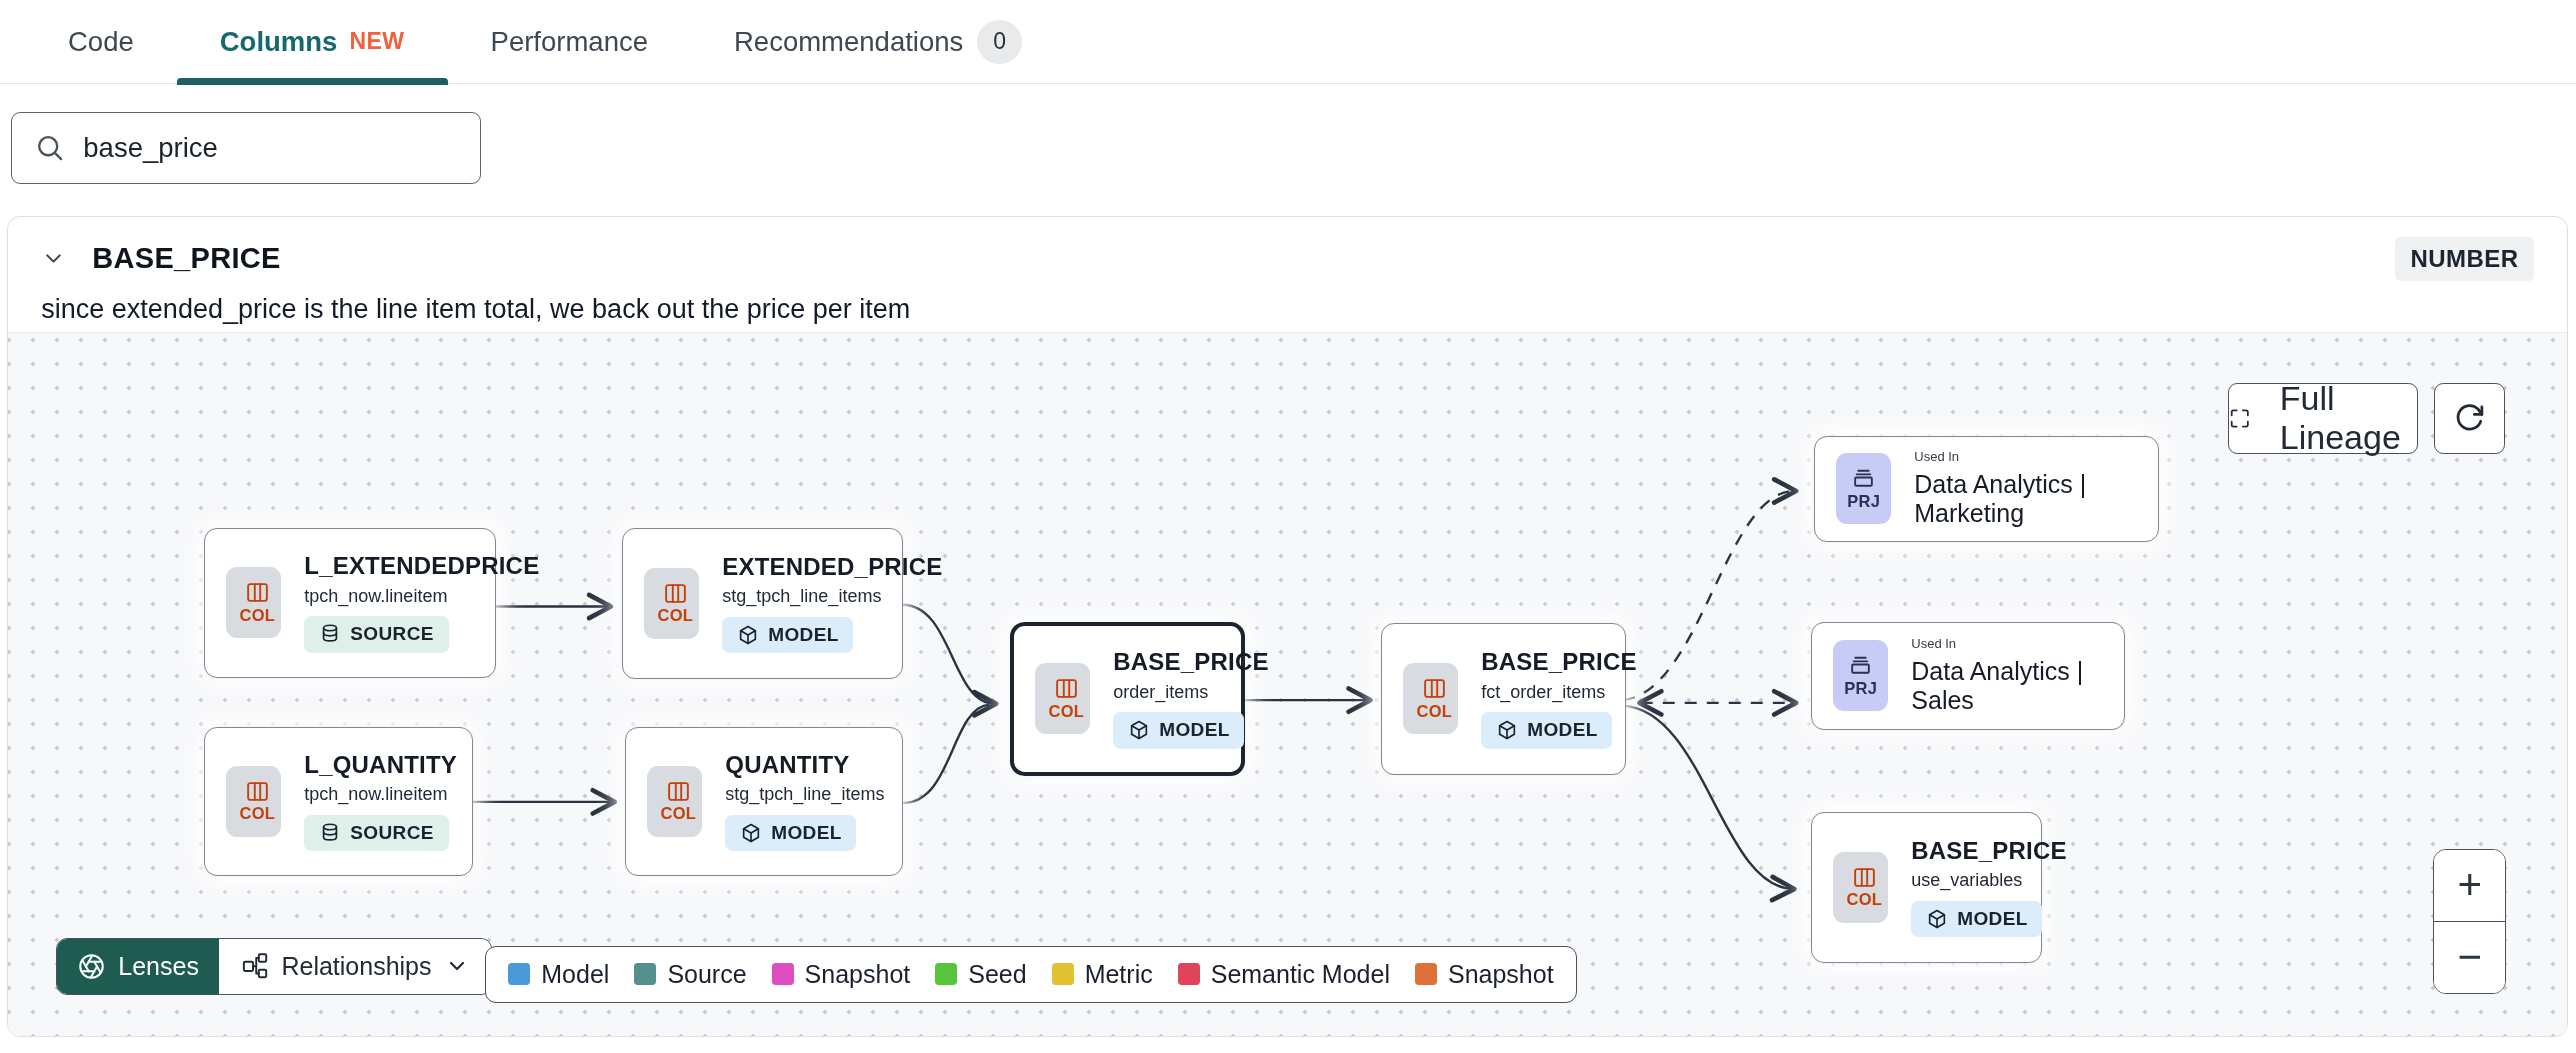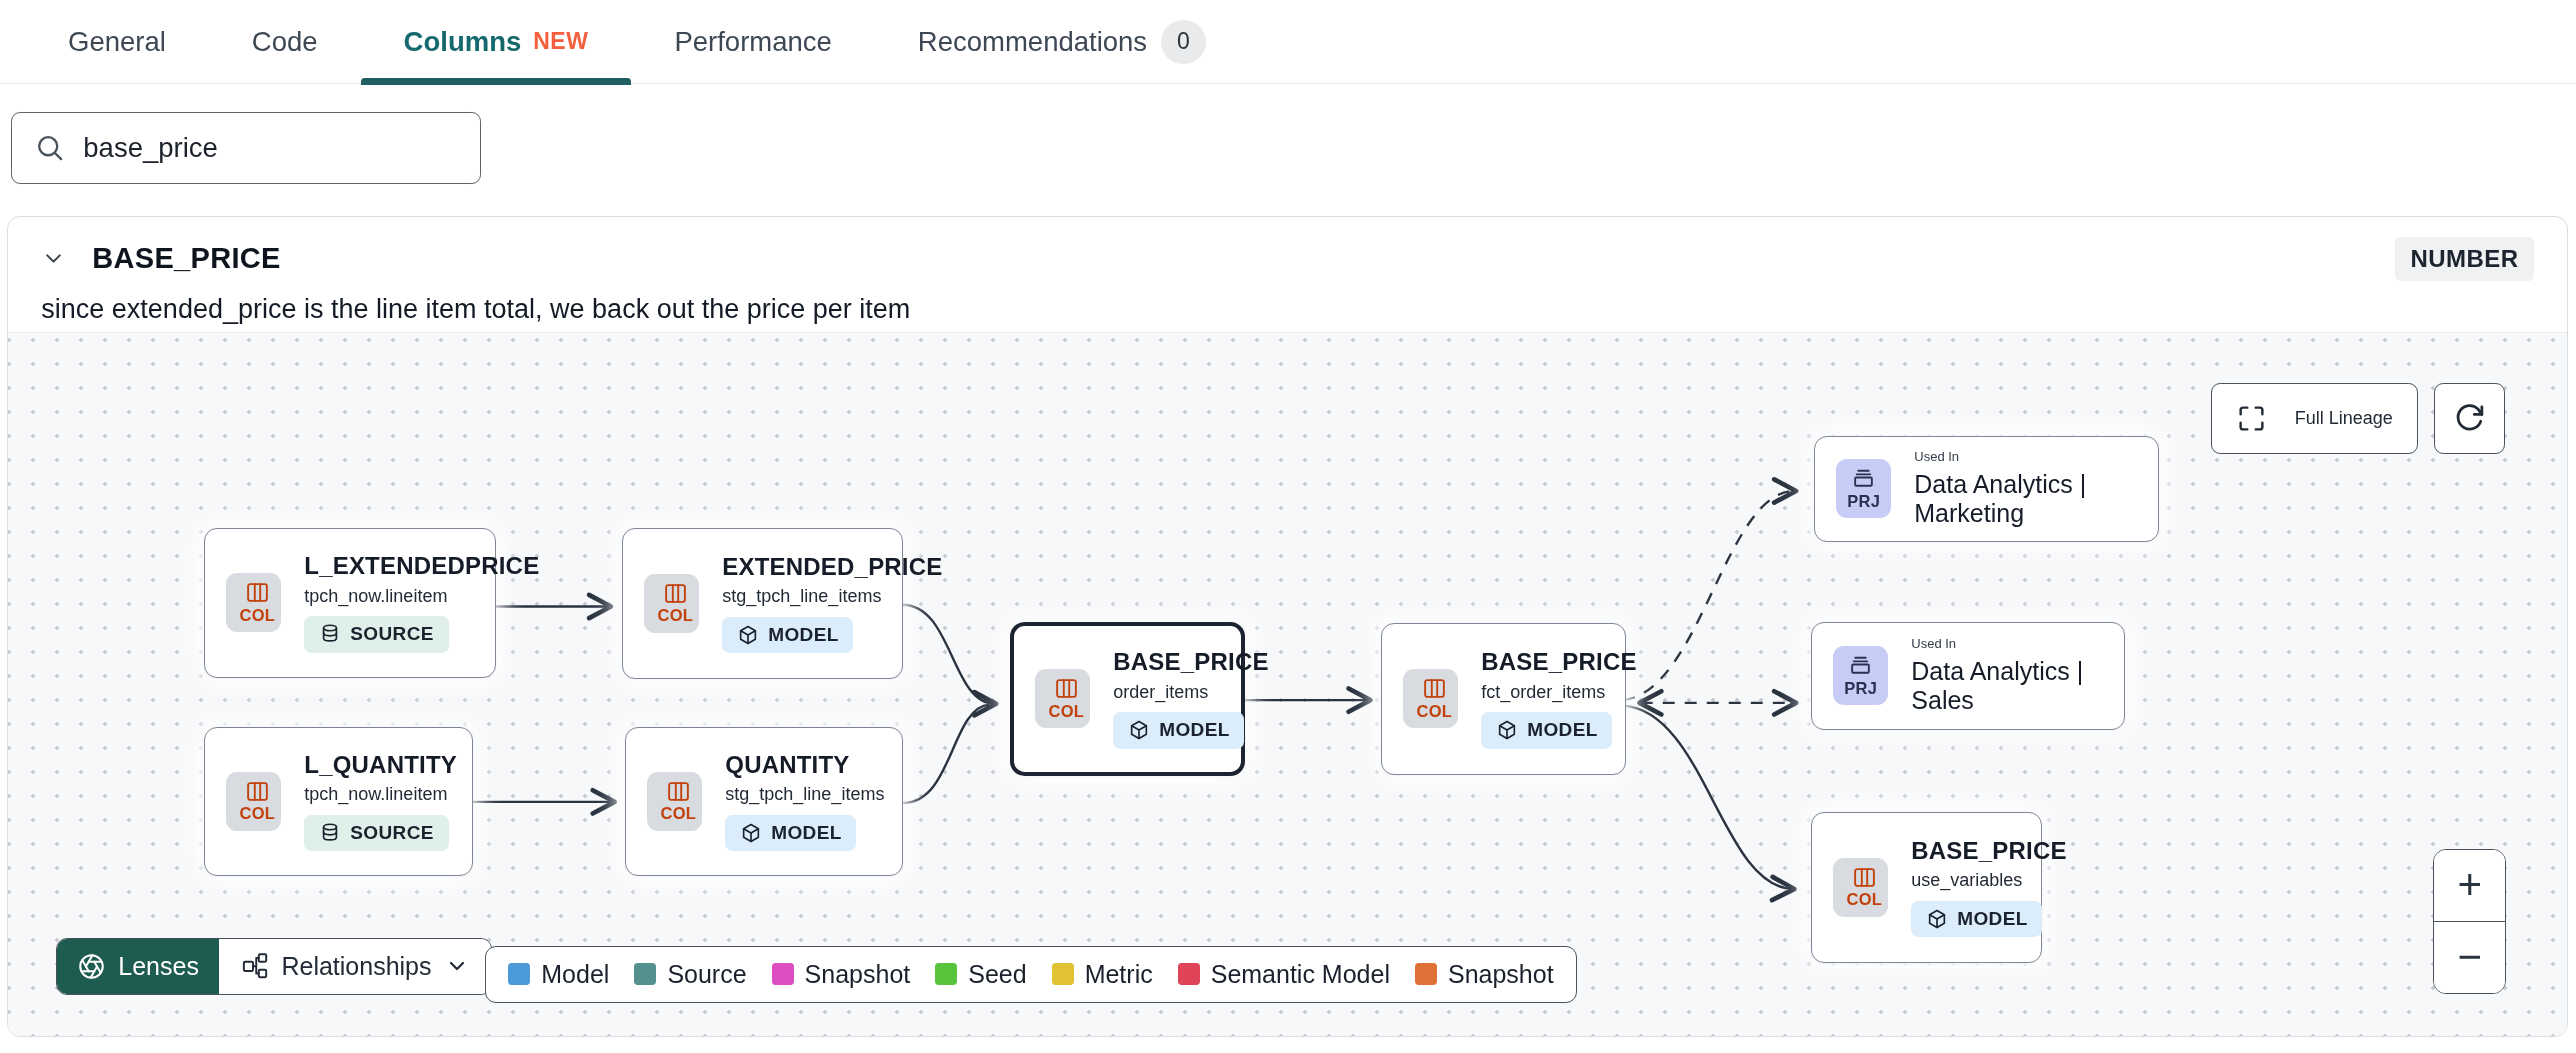--- a/index.html
+++ b/index.html
@@ -29,58 +29,55 @@
   
   .canvas { position:absolute; left:0; right:0; bottom:0; top:115px; border-top:0.9px solid #E8EAED;
     background-color:#F7F8FA;
     background-image:radial-gradient(circle, #C9CDD3 2.1px, transparent 2.1px);
     background-size:24px 24px; background-position:13px 19px; }
   .edges { position:absolute; inset:0; pointer-events:none; }
 
   .node { position:absolute; background:#fff; border:1.8px solid #7E8795; border-radius:13px; display:flex; align-items:center; gap:23px; padding:0 0 0 21px;
     box-shadow:0 0 20px 7.3px rgba(255,255,255,0.9), 0 0.9px 3.7px rgba(20,30,45,0.10); cursor:pointer; }
   .node.selected { border:4.6px solid #1C2431; border-radius:14.7px; }
-  .chip { flex:none; width:55px; height:59px; border-radius:11px; display:flex; flex-direction:column; align-items:center; justify-content:center; }
+  .chip { flex:none; width:55px; height:71px; border-radius:11px; display:flex; flex-direction:column; align-items:center; justify-content:center; }
   .chip-col { background:#D8DBDF; color:#c2410c;padding-left:7px; }
   .chip-prj { background:#C7CCF6; color:#2A3150; }
   .chip-label { font-size:16.5px; font-weight:600; letter-spacing:0.3px; margin-top:0.9px; }
   .node-body { display:flex; flex-direction:column; align-items:flex-start; }
   .node-title { font-size:24px; font-weight:600; color:#151C28; letter-spacing:0.2px; }
   .node-subtitle { font-size:18px; color:#222A36; margin:5.5px 0 9.2px; }
   .node-badge { display:inline-flex; align-items:center; gap:9.2px; padding:7.3px 14.7px; border-radius:7.3px; font-size:19px; font-weight:600; color:#1A222E; letter-spacing:0.4px; }
   .badge-source { background:#DEF0E9; }
   .badge-model { background:#DBEDFB; }
   .prj-label { font-size:13px; color:#333C49; margin-bottom:6.4px; }
   .prj-name { font-size:25px; font-weight:500; color:#151C28; }
 
   
   .btn { background:#fff; border:1.8px solid #49525C; display:flex; align-items:center; justify-content:center; cursor:pointer; color:#222A36; }
-  .full-lineage { position:absolute; top:50px; right:149px; width:207px; height:71px; border-radius:9.2px; gap:29px; font-size:18px; font-weight:500; }
+  .full-lineage { position:absolute; top:50px; right:149px; width:190px; height:71px; border-radius:9.2px; gap:29px; font-size:34px; font-weight:500; }
   .refresh { position:absolute; top:50px; right:62px; width:71px; height:71px; border-radius:9.2px; }
   .zoom-stack { position:absolute; top:516px; right:61px; width:73px; height:145px; background:#fff; border:1.8px solid #49525C; border-radius:13px; overflow:hidden; display:flex; flex-direction:column; }
   .zoom-btn { flex:1; display:flex; align-items:center; justify-content:center; font-size:42px; color:#2A3340; cursor:pointer; background:#fff; }
   .zoom-btn:first-child { border-bottom:1.8px solid #49525C; }
 
   .lens-group { position:absolute; left:48px; bottom:41px; height:57px; display:flex; border:1.8px solid #49525C; border-radius:11px; overflow:hidden; background:#fff; }
   .lens-seg { display:flex; align-items:center; gap:12px; padding:0 20px; background:#1E5B50; color:#fff; font-size:25px; font-weight:500; cursor:pointer; }
   .rel-seg { display:flex; align-items:center; gap:13px; padding:0 22px; background:#fff; color:#222A36; font-size:25px; font-weight:500; cursor:pointer; }
 
   .legend { position:absolute; left:477px; bottom:33px; height:57px; display:flex; align-items:center; gap:25px; padding:0 22px; background:#fff; border:1.8px solid #49525C; border-radius:11px; }
   .legend-item { display:flex; align-items:center; gap:11px; font-size:25px; font-weight:500; color:#1A212C; }
   .swatch { width:22px; height:22px; border-radius:3.7px; flex:none; }
 
   svg.icon { stroke:currentColor; fill:none; stroke-width:1.8; stroke-linecap:round; stroke-linejoin:round; }
 </style>
 </head>
 <body>
 
 <div class="tabbar">
-  <div class="tab">
-      <span>General</span>
-    </div>
   <div class="tab">
       <span>Code</span>
     </div>
   <div class="tab active">
     <span>Columns</span>
     <span class="tab-new" style="color: rgb(244, 96, 62);">NEW</span>
   </div>
   <div class="tab">
       <span>Performance</span>
     </div>

